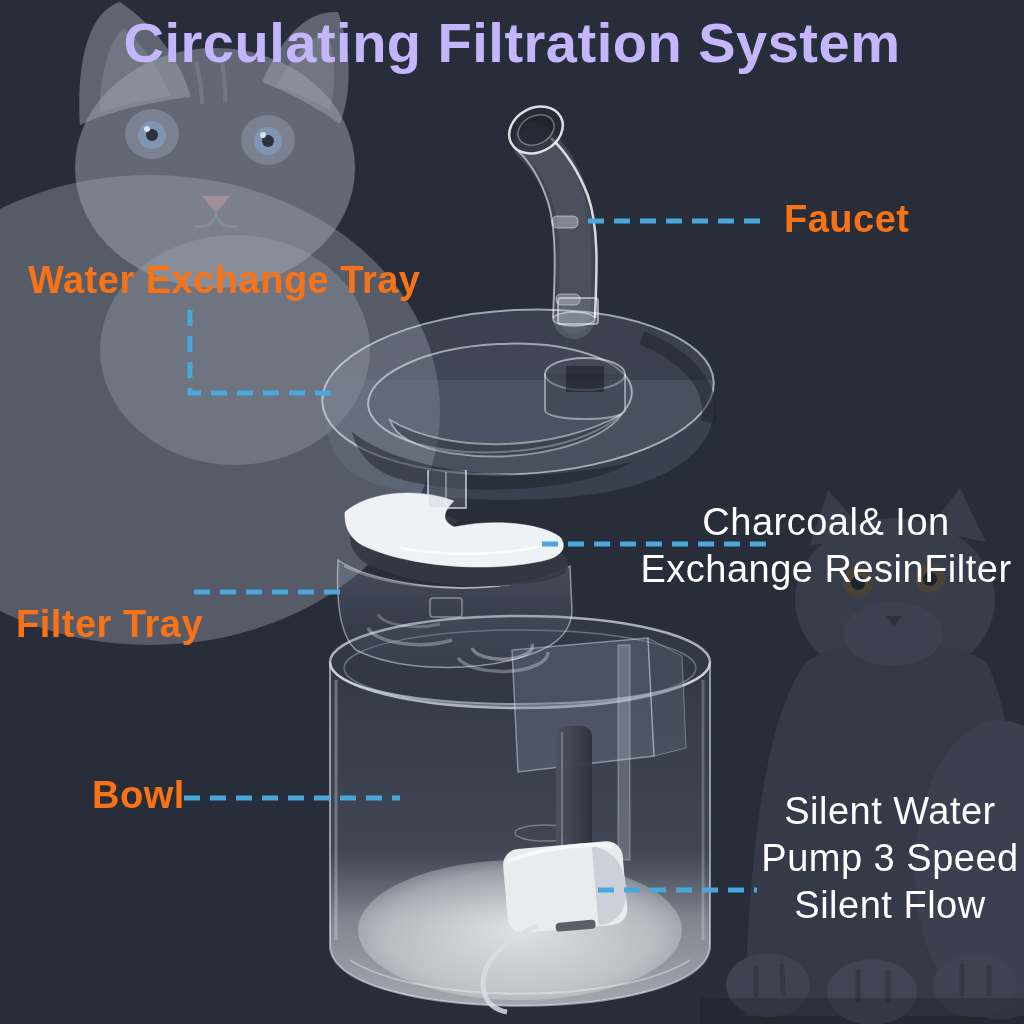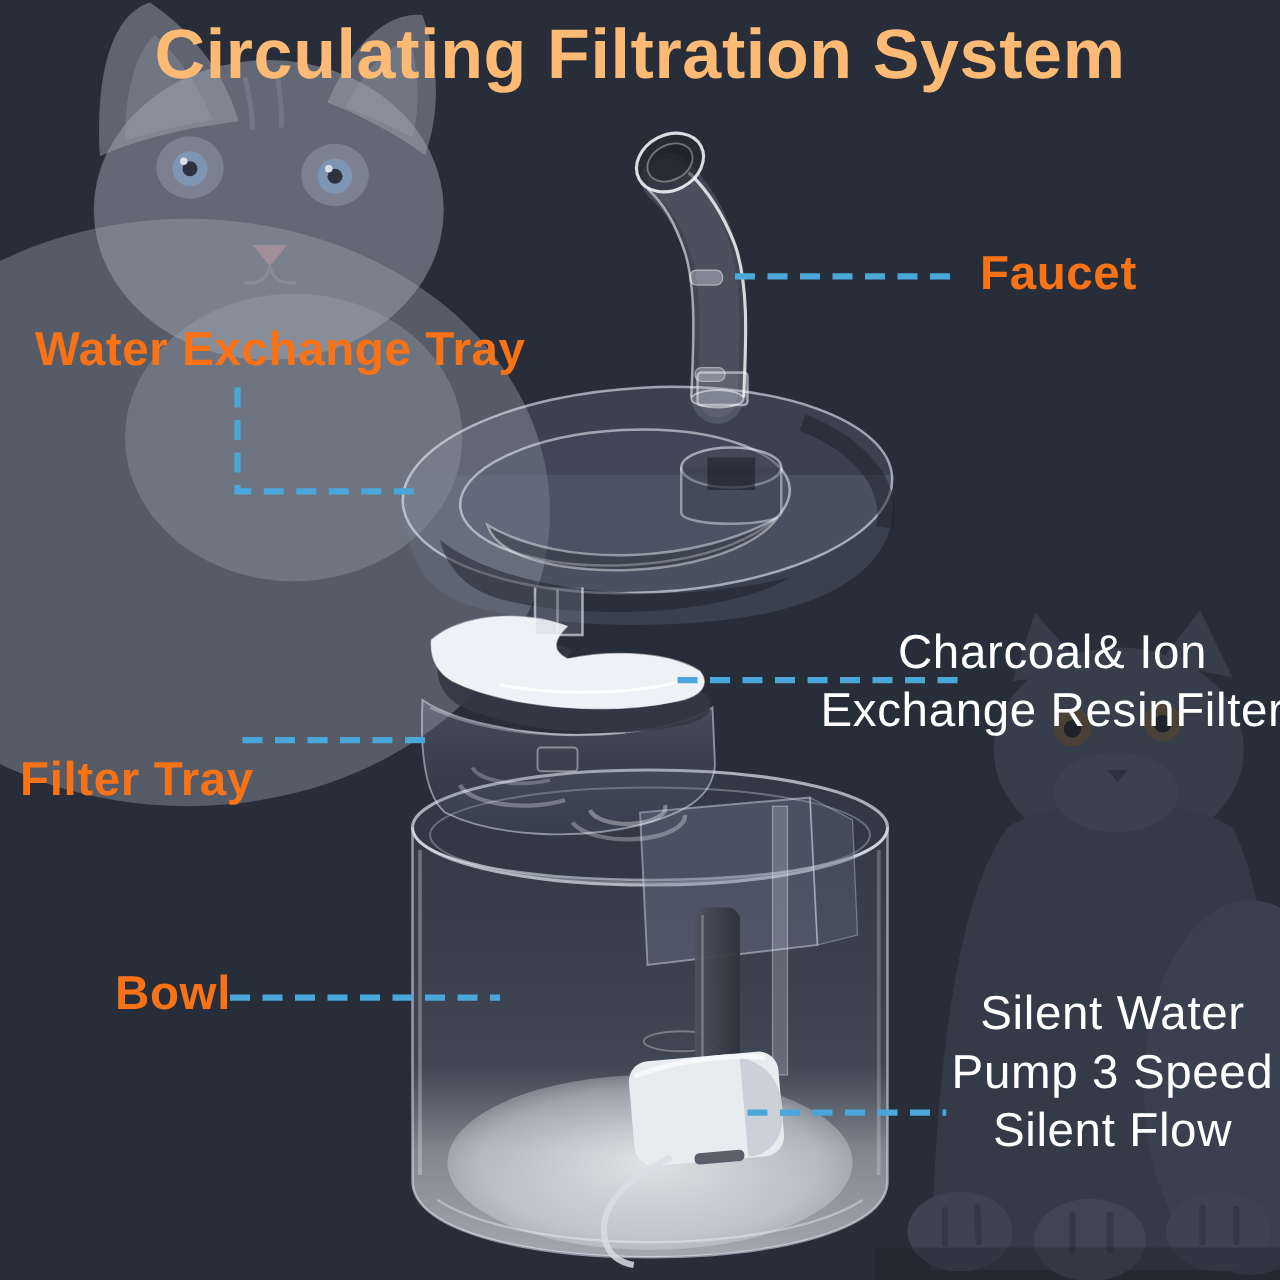--- a/index.html
+++ b/index.html
@@ -9,21 +9,21 @@
     font-family:"Liberation Sans",sans-serif;
     -webkit-font-smoothing:antialiased;
   }
   svg.scene{position:absolute;left:0;top:0;width:1024px;height:1024px;display:block;}
   .lbl{
     position:absolute;color:#f97316;font-size:38px;font-weight:700;
     line-height:1.18;white-space:nowrap;letter-spacing:0.5px;
   }
   .title{
     position:absolute;left:0;top:10px;width:1024px;text-align:center;
-    color:#fdba74;font-size:56px;font-weight:700;letter-spacing:0.5px;
+    color:#c4b5fd;font-size:56px;font-weight:700;letter-spacing:0.5px;
   }
   .lbl-multi{
     position:absolute;display:flex;flex-direction:column;align-items:center;
     color:#ffffff;font-size:38px;font-weight:400;line-height:1.24;letter-spacing:0.5px;
   }
   .lbl-multi span{white-space:nowrap;}
 </style>
 </head>
 <body>
 
@@ -175,21 +175,21 @@
       <path d="M 598 890 L 757 890"></path>
     </g>
   </svg>
 
   <div class="title">Circulating Filtration System</div>
 
   <div class="lbl" style="left:784px;top:197px;">Faucet</div>
 
   <div class="lbl" style="left:28px;top:258px;">Water Exchange Tray</div>
 
-  <div class="lbl-multi" style="left:660px;top:499px;width:364px;">
+  <div class="lbl-multi" style="left:644px;top:499px;width:364px;">
     <span>Charcoal&amp; Ion</span>
     <span>Exchange ResinFilter</span>
   </div>
 
   <div class="lbl" style="left:16px;top:567px;margin-top:35px;">Filter Tray</div>
 
   <div class="lbl" style="left:92px;top:773px;">Bowl</div>
 
   <div class="lbl-multi" style="left:762px;top:788px;width:256px;">
     <span>Silent Water</span>

